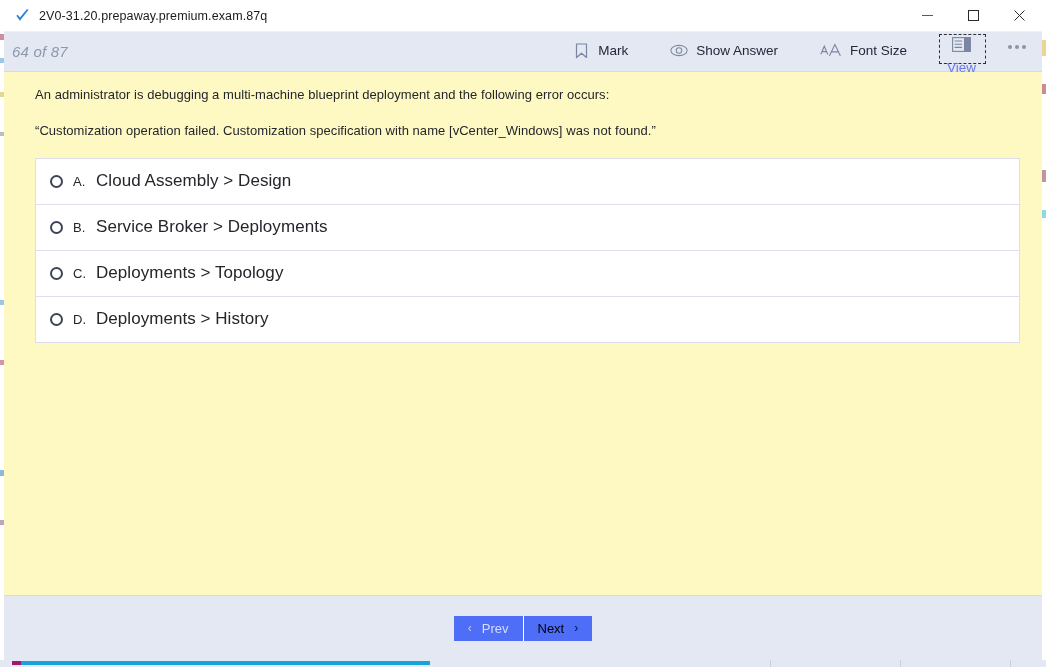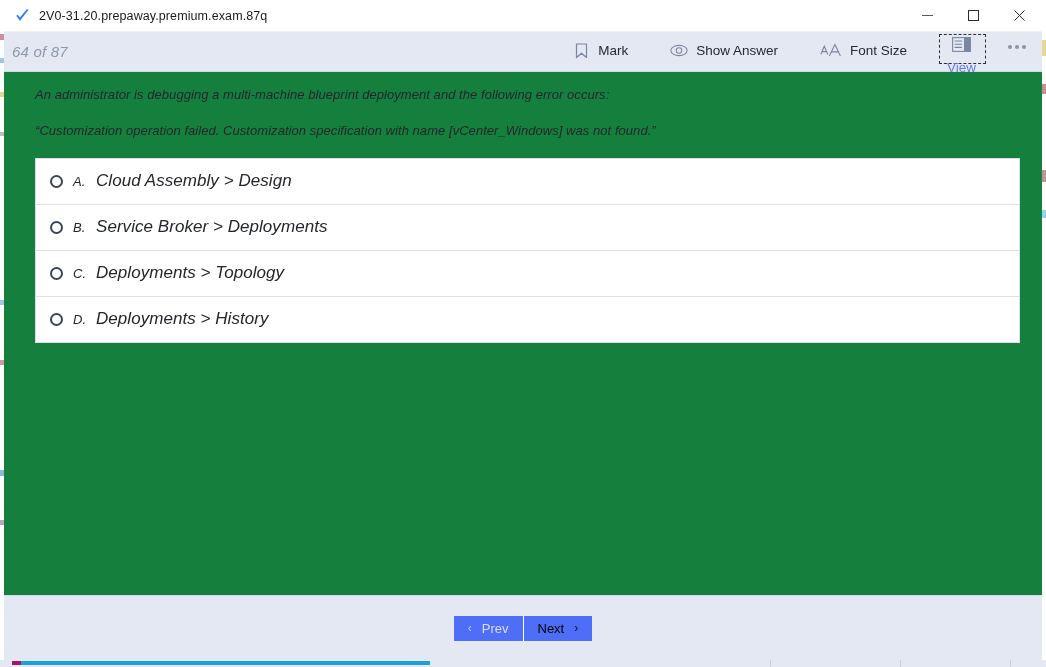--- a/index.html
+++ b/index.html
@@ -136,25 +136,24 @@
   }
   .ovf-dot {
     width: 4px; height: 4px;
     border-radius: 50%;
     background: #8b93a8;
   }
 
   
   #content-area {
     flex: 1;
-    background: #15803d;
+    background: #fef9c3;
     padding: 14px 26px 0 31px;
     overflow: hidden;
     position: relative;
-    font-style: italic;
   }
   .question-paragraph {
     font-size: 13px;
     line-height: 1.45;
     color: #24262b;
     margin: 0 0 18px 0;
     letter-spacing: .05px;
   }
   #question-paragraph-1 { margin-bottom: 17px; }
   #question-paragraph-2 { margin-bottom: 17px; }

